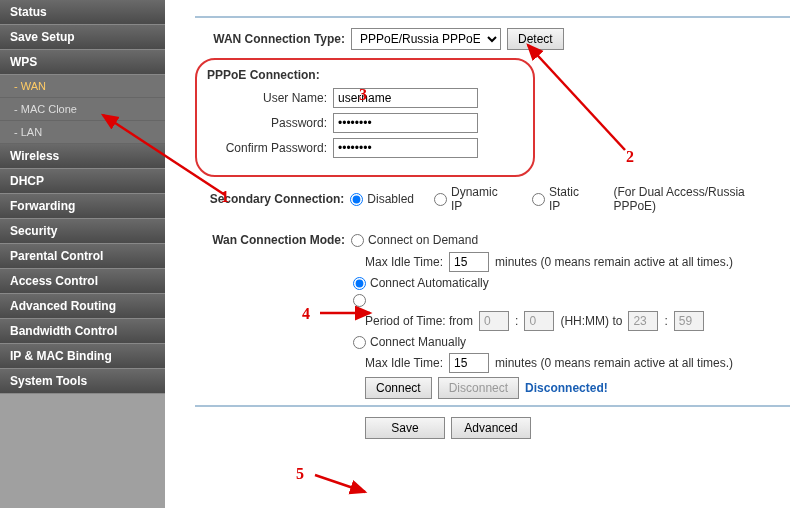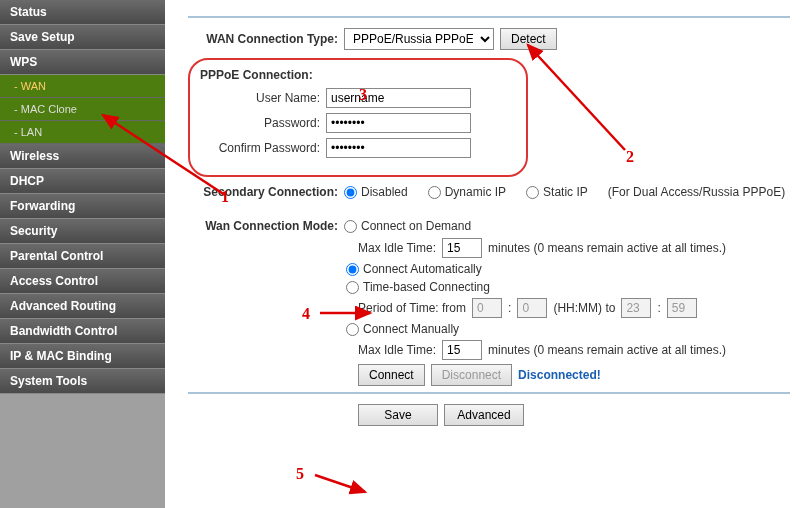--- a/index.html
+++ b/index.html
@@ -1,23 +1,23 @@
 <!DOCTYPE html>
 <html><head>
 <meta charset="utf-8">
 <style>
 *{box-sizing:border-box;margin:0;padding:0;font-family:Arial,Helvetica,sans-serif}
 body{background:#fff;width:800px;height:508px;overflow:hidden;position:relative;font-size:12px}
 .wrap{display:flex;height:100%}
 .sidebar{width:165px;background:#a0a0a0;flex-shrink:0}
 .nav-item{padding:5px 10px;color:#fff;font-weight:bold;font-size:12px;border-bottom:1px solid #888;background:linear-gradient(#6a6a6a,#4a4a4a);cursor:pointer}
 .nav-item.active{background:linear-gradient(#7fd04a,#4fa020);color:#fff}
-.nav-sub{padding:5px 14px;color:#ddd;font-size:11px;background:#4d7c0f;border-bottom:1px solid #666;cursor:pointer}
+.nav-sub{padding:5px 14px;color:#ddd;font-size:11px;background:#737373;border-bottom:1px solid #666;cursor:pointer}
 .nav-sub.sel{color:#ffcc66}
-.main{flex:1;padding:10px 10px 10px 23px;overflow:hidden;position:relative;color:#333}
+.main{flex:1;padding:10px 10px 10px 30px;overflow:hidden;position:relative;color:#333}
 hr.sep{border:none;border-top:2px solid #a9c3d8;margin:6px 0 10px}
 .row{display:flex;align-items:center;margin:5px 0;gap:6px}
 .lbl{width:150px;text-align:right;font-size:12px;color:#333;font-weight:bold}
 .lbln{width:150px;text-align:right;font-size:12px;color:#333}
 select,input[type=text],input[type=password]{font-size:12px;padding:2px 4px;border:1px solid #888;background:#fff}
 select{width:150px;height:22px}
 input.tbox{width:145px;height:20px}
 input.small{width:40px;height:20px}
 input.tiny{width:30px;height:20px}
 button,.btn{font-size:12px;padding:2px 10px;border:1px solid #888;background:linear-gradient(#f5f5f5,#ddd);cursor:pointer;height:22px}
@@ -114,21 +114,20 @@
     <div class="sub" style="margin-left:158px">
       <label class="radio-opt">
           <input type="radio" name="mode" checked="" style="">
           <span>Connect Automatically</span>
         </label>
     </div>
 
     <div class="sub" style="margin-left:158px">
       <label class="radio-opt">
           <input type="radio" name="mode" style="">
-          <span>Time-based Connecting</span>
         </label>
     </div>
     <div class="sub">
       <span>Period of Time: from</span>
       <input type="text" class="tiny" disabled="" value="0" style="">
       <span>:</span>
       <input type="text" class="tiny" disabled="" value="0" style="">
       <span>(HH:MM) to</span>
       <input type="text" class="tiny" disabled="" value="23" style="">
       <span>:</span>

